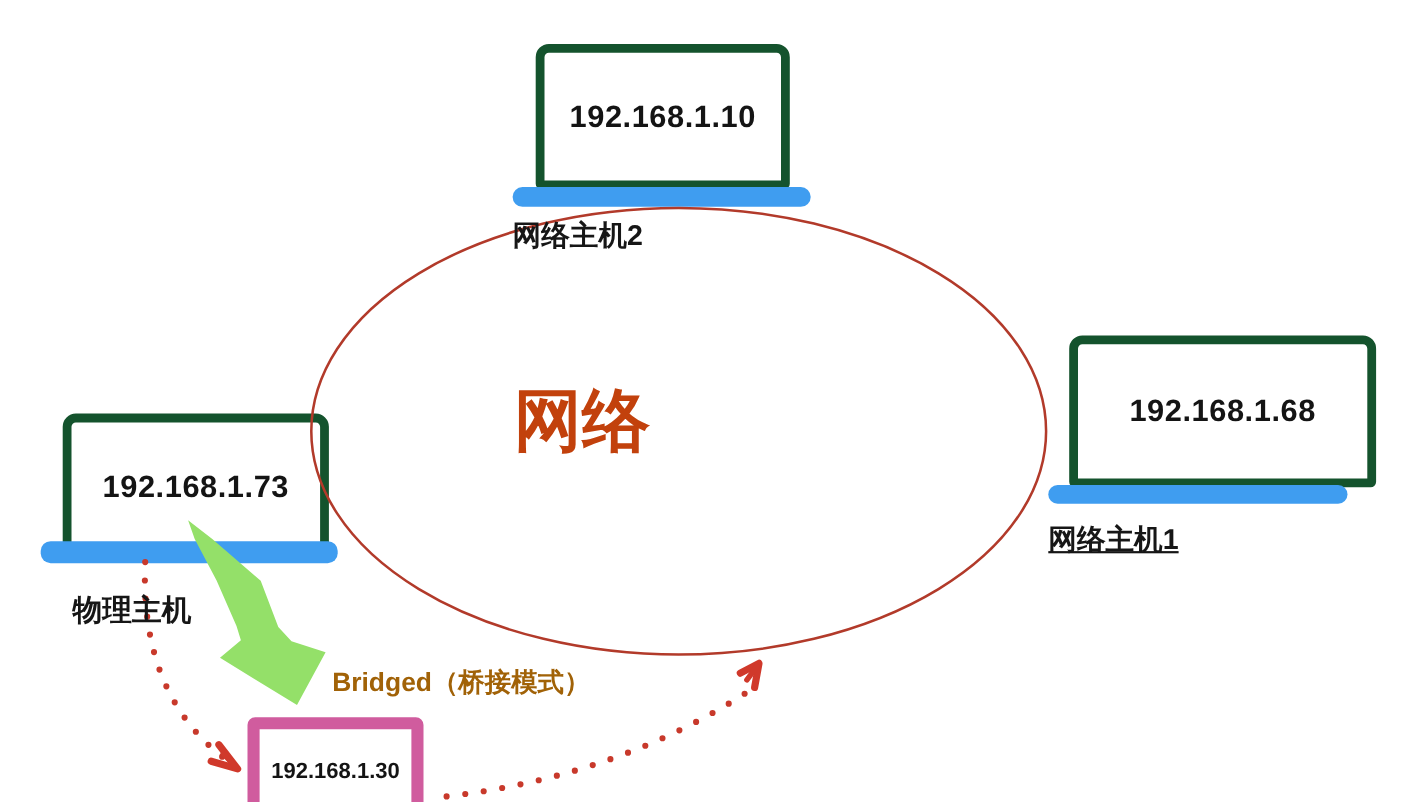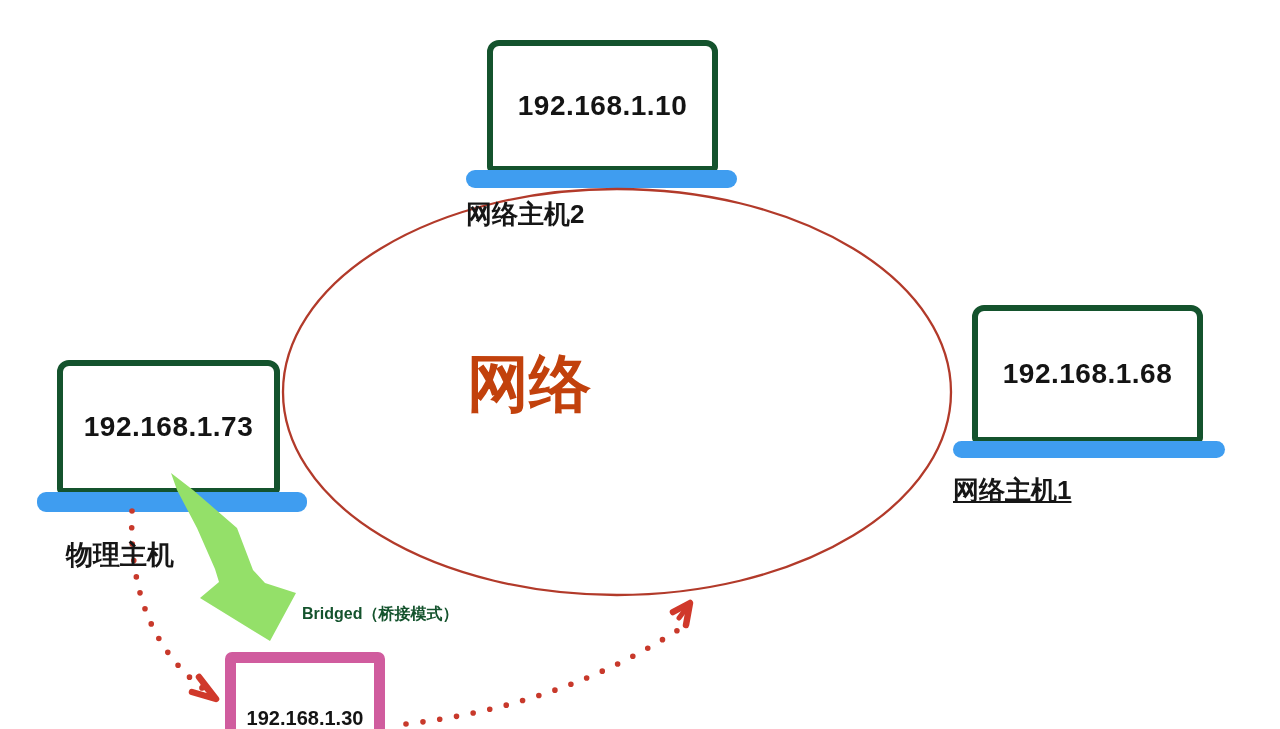--- a/index.html
+++ b/index.html
@@ -4,75 +4,75 @@
 <style>
   html,body{margin:0;padding:0;background:#fff;}
   .canvas{
     position:relative;width:1280px;height:729px;overflow:hidden;background:#ffffff;
     font-family:"Liberation Sans","DejaVu Sans",sans-serif;
   }
   .abs{position:absolute;}
   
   .screen{
     position:absolute;box-sizing:border-box;background:#fff;
-    border:6px solid #14532d;border-radius:12px 12px 5px 5px;
+    border:8px solid #14532d;border-radius:12px 12px 5px 5px;
     display:flex;align-items:center;justify-content:center;
   }
   .screen .ip{
     font-size:28px;font-weight:700;color:#141414;letter-spacing:.5px;white-space:nowrap;
   }
   .base{
     position:absolute;background:#3f9df0;border-radius:9px;
   }
   
   .vmbox{
     position:absolute;box-sizing:border-box;background:#fff;
     border:11px solid #d05c9e;border-radius:7px;
   }
   .vmbox .ip{
-    display:block;margin-top:44px;text-align:center;
+    display:block;margin-top:27px;text-align:center;
     font-size:20px;font-weight:700;color:#141414;white-space:nowrap;
   }
   
   .hostlabel{
     position:absolute;font-size:26px;font-weight:700;color:#161616;
     white-space:nowrap;z-index:3;
   }
   .cloudlabel{
     position:absolute;font-size:62px;font-weight:700;color:#c2410c;
     text-align:left;line-height:1;z-index:3;white-space:nowrap;
   }
   .bridged{
-    position:absolute;font-size:16px;font-weight:700;color:#14532d;
+    position:absolute;font-size:24px;font-weight:700;color:#a16207;
     white-space:nowrap;z-index:3;
   }
   svg.layer{position:absolute;left:0;top:0;z-index:2;pointer-events:none;}
   .shape{z-index:1;}
 </style>
 </head>
 <body>
 
 <div class="canvas">
 
   <div class="shape abs">
     <div class="screen" style="left:487px;top:40px;width:231px;height:132px;">
       <span class="ip">192.168.1.10</span>
     </div>
     <div class="base" style="left:466px;top:170px;width:271px;height:18px;"></div>
   </div>
 
   <div class="shape abs">
-    <div class="screen" style="left:972px;top:305px;width:231px;height:138px;">
+    <div class="screen" style="left:972px;top:305px;width:279px;height:138px;">
       <span class="ip">192.168.1.68</span>
     </div>
     <div class="base" style="left:953px;top:441px;width:272px;height:17px;"></div>
   </div>
 
   <div class="shape abs">
-    <div class="screen" style="left:57px;top:360px;width:223px;height:134px;">
+    <div class="screen" style="left:57px;top:376px;width:242px;height:134px;">
       <span class="ip">192.168.1.73</span>
     </div>
     <div class="base" style="left:37px;top:492px;width:270px;height:20px;"></div>
   </div>
 
   <div class="vmbox" style="left:225px;top:652px;width:160px;height:95px;">
     <span class="ip">192.168.1.30</span>
   </div>
 
   <svg class="layer" width="1280" height="729" viewBox="0 0 1280 729">

